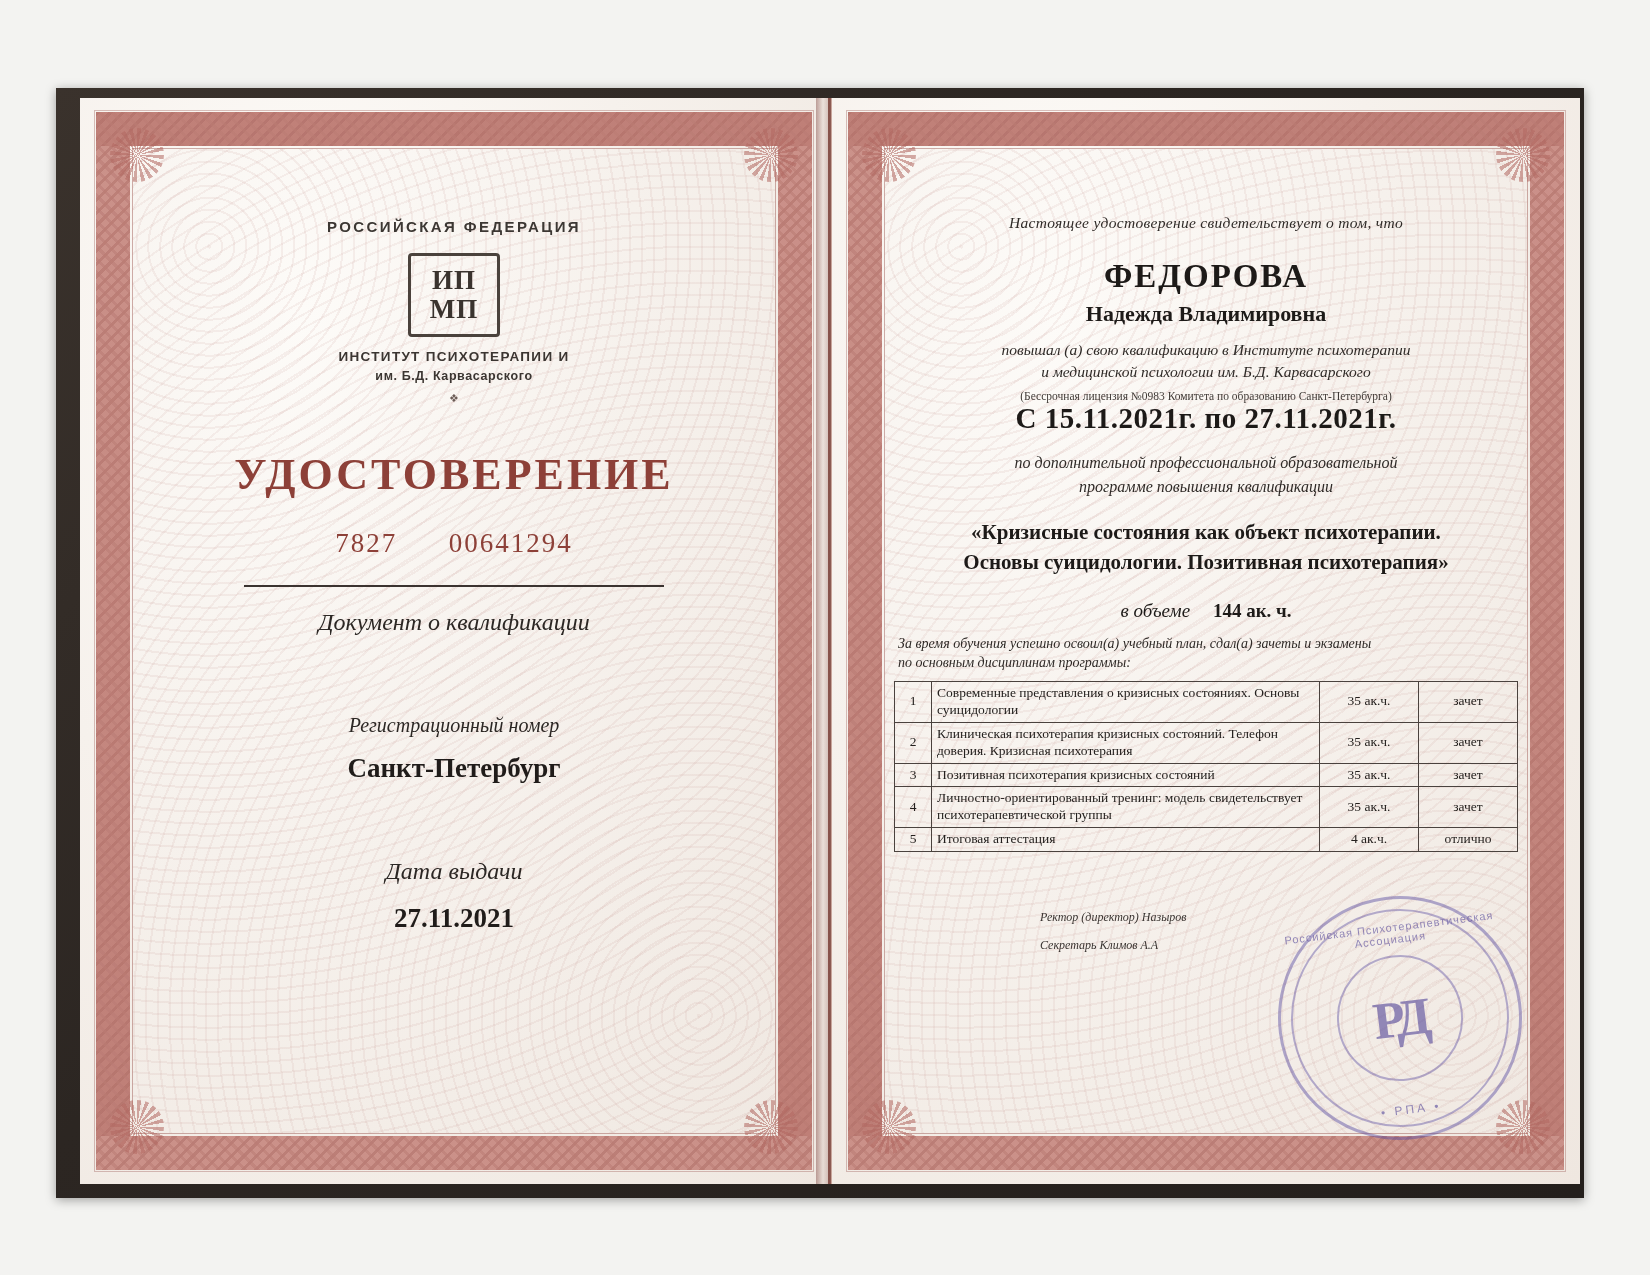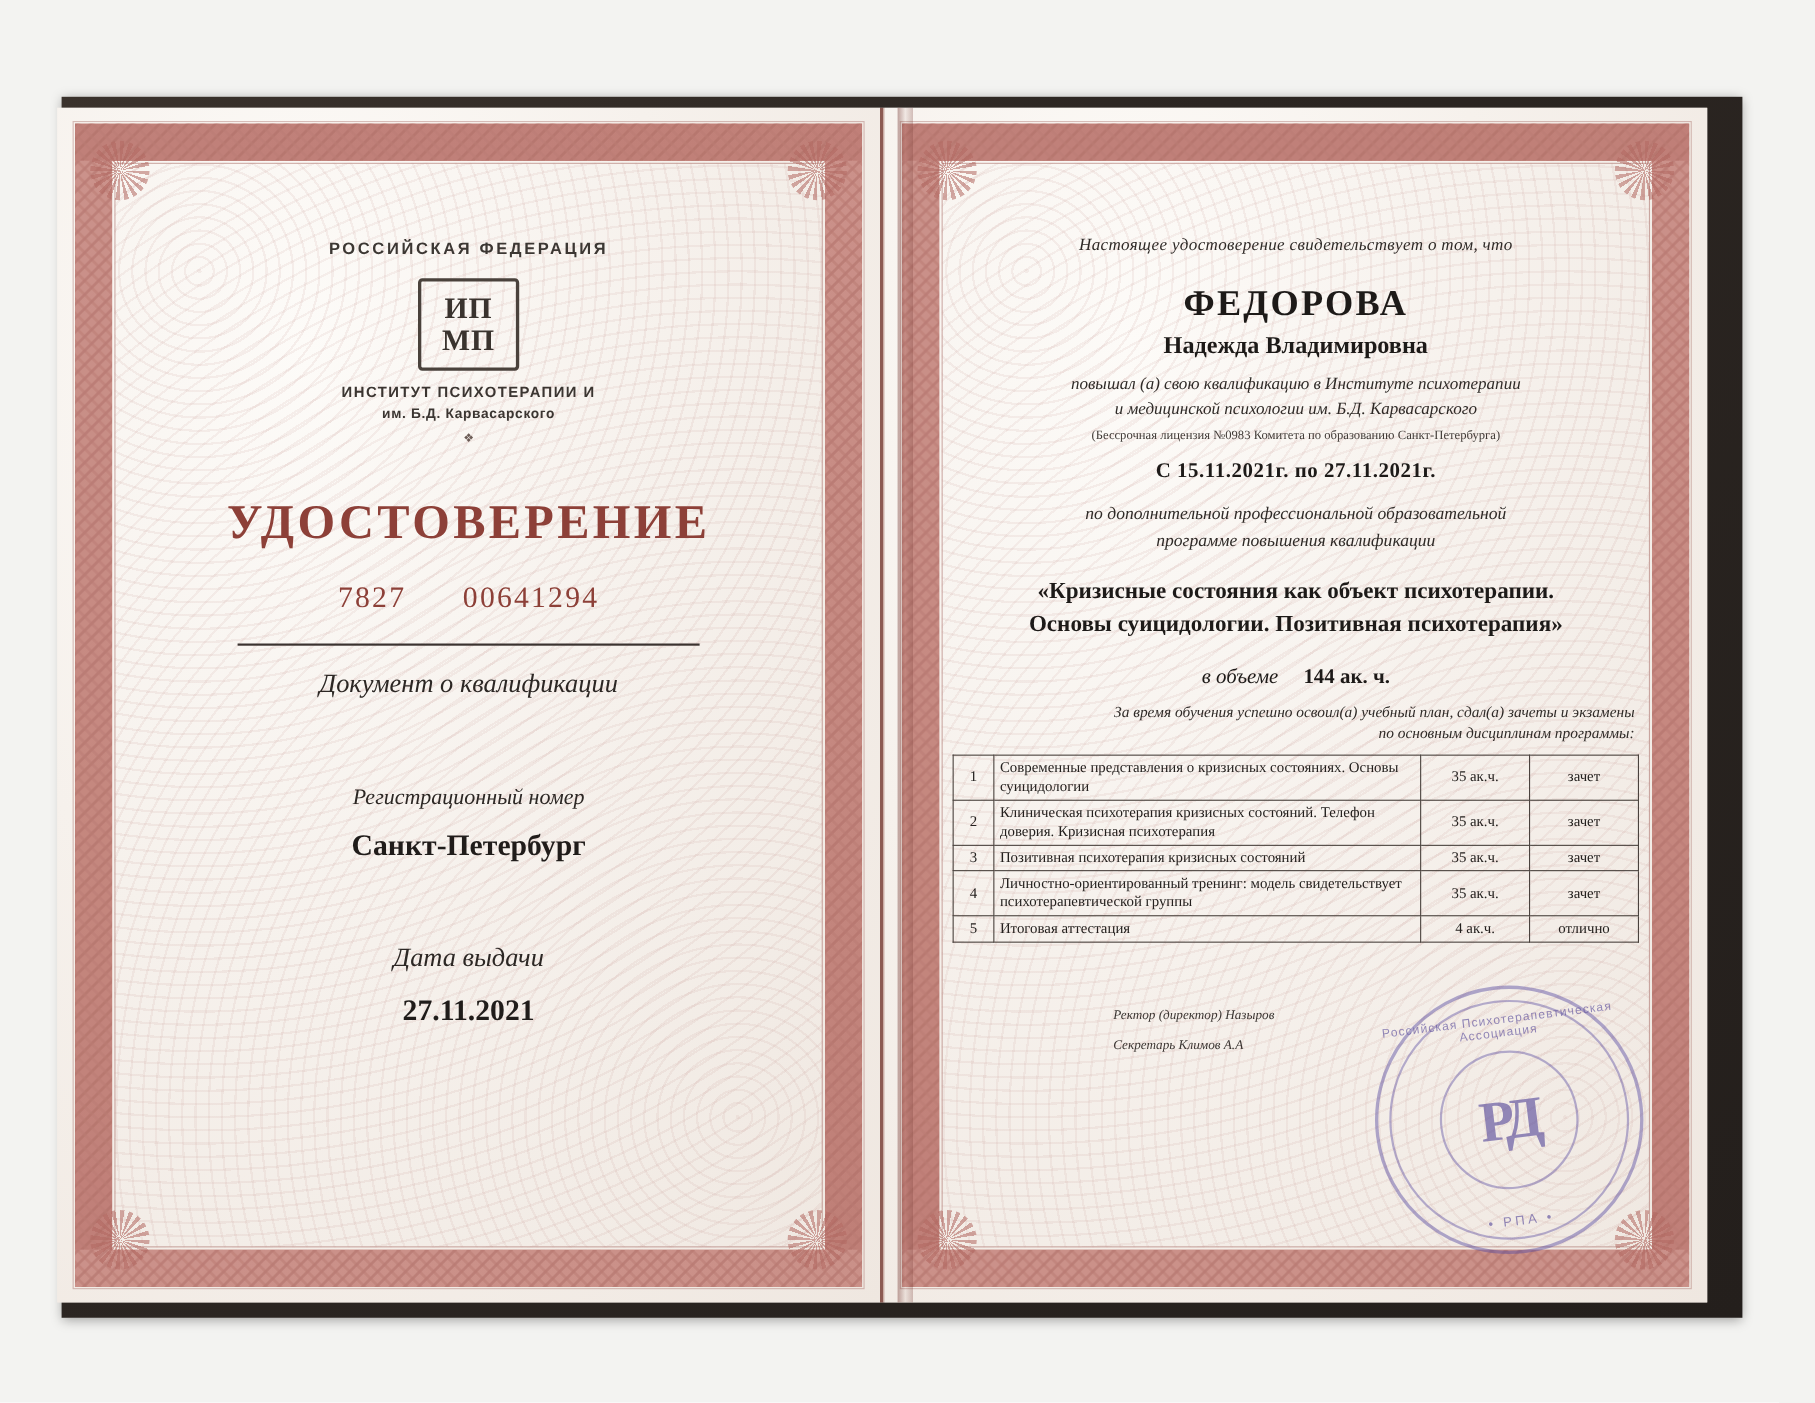--- a/index.html
+++ b/index.html
@@ -29,21 +29,21 @@
     top: 88px;
     width: 1528px;
     height: 1110px;
     background: linear-gradient(135deg, #3a322c 0%, #2c2622 40%, #241f1c 100%);
     box-shadow: 0 2px 10px rgba(0,0,0,0.35);
   }
 
   
   #spread {
     position: absolute;
-    left: 52px;
+    left: 80px;
     top: 98px;
     width: 1500px;
     height: 1086px;
     display: flex;
     background: #efe9e4;
   }
   .leaf {
     position: relative;
     width: 750px;
     height: 1086px;
@@ -262,22 +262,21 @@
     font-style: italic;
     line-height: 1.45;
     color: #2f2a27;
   }
   .license {
     margin-top: 6px;
     font-size: 11.5px;
     color: #403a36;
   }
   .period {
-    margin-top: 16px;
-    font-size: 19px;
+    font-size: 29px;
     font-weight: 700;
     color: #1d1a18;
     letter-spacing: 0.5px;
   }
   .program-label {
     margin-top: 16px;
     font-size: 16px;
     font-style: italic;
     line-height: 1.5;
     color: #2f2a27;
@@ -295,23 +294,22 @@
     color: #1d1a18;
   }
   .volume .v-lbl { font-style: italic; font-weight: 400; }
   .volume .v-val { font-weight: 700; margin-left: 18px; }
   .learned {
     margin-top: 12px;
     font-size: 14px;
     font-style: italic;
     line-height: 1.4;
     color: #2f2a27;
-    text-align: right;
+    text-align: left;
     padding: 0 4px;
-    margin-left: 20px;
   }
 
   table.subjects {
     margin-top: 8px;
     width: 100%;
     border-collapse: collapse;
     font-size: 13.5px;
     color: #24201e;
     font-family: "Liberation Serif", serif;
   }

